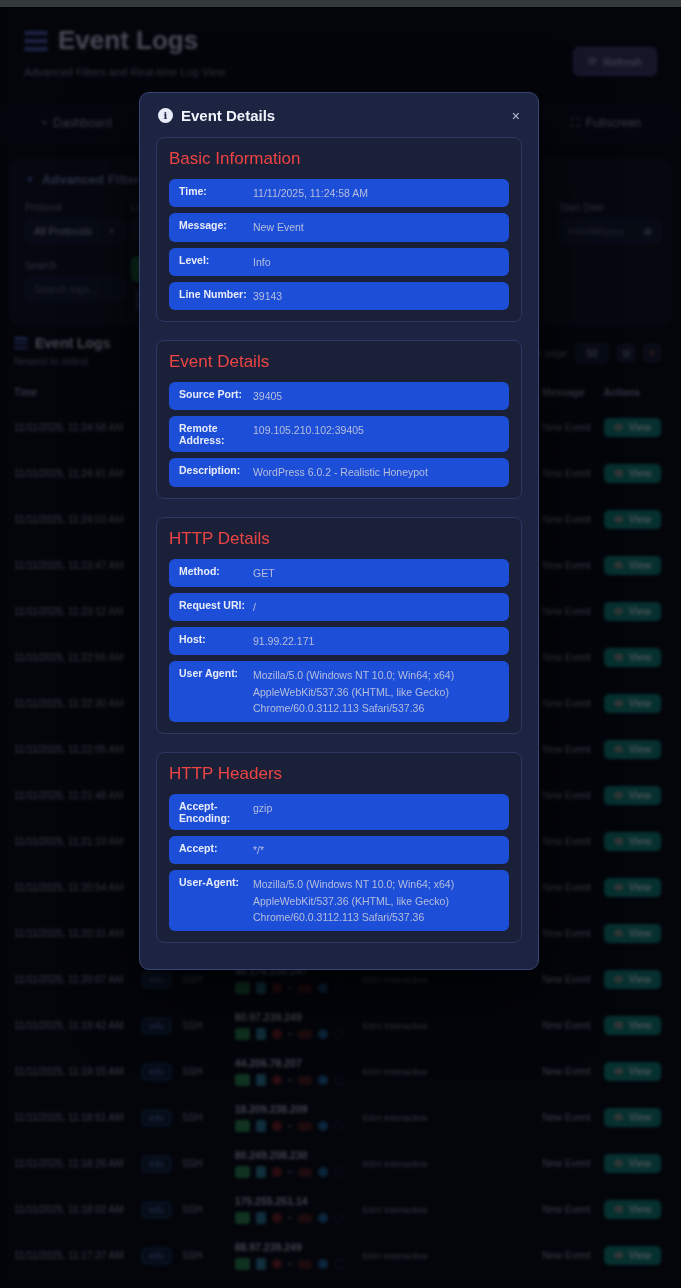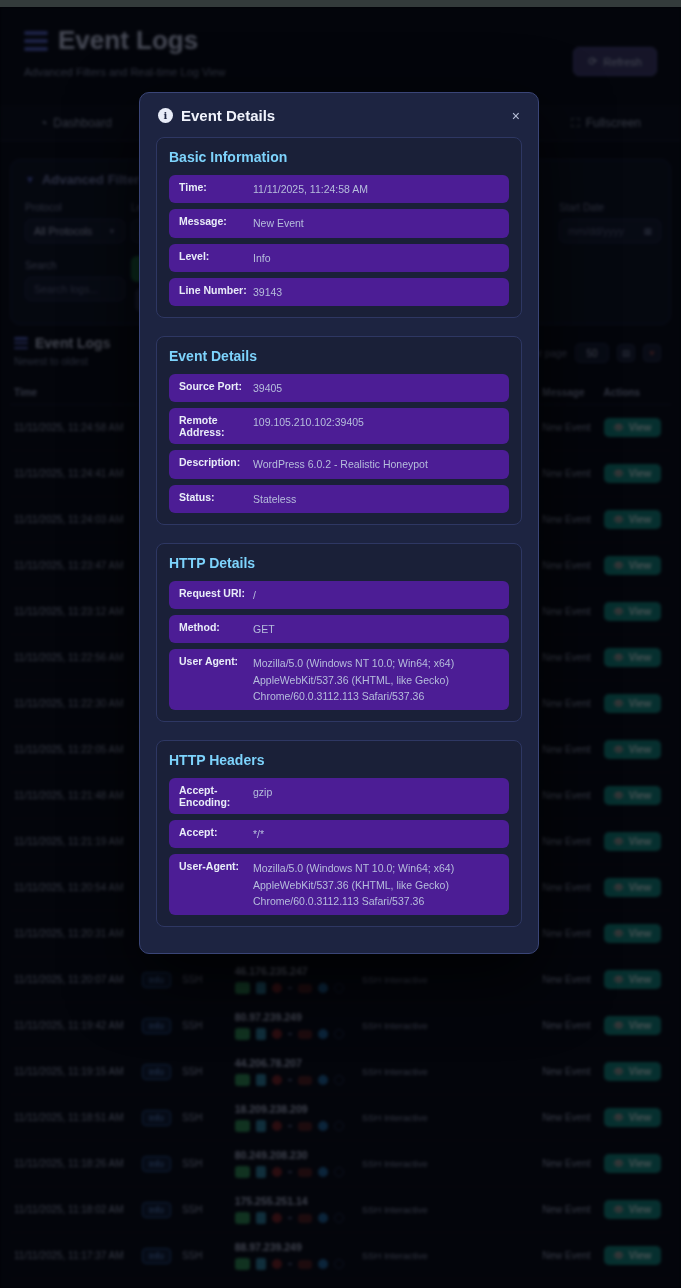--- a/index.html
+++ b/index.html
@@ -77,22 +77,22 @@
       background:#1d2441; border:1px solid #3a4577; border-radius:10px;
       box-shadow:0 24px 70px rgba(0,0,0,.75); padding-bottom:8px; }
   .modal-header { display:flex; align-items:center; padding:14px 18px 11px; }
   .info-icon { width:15px; height:15px; border-radius:50%; background:#e8ecf8; color:#1d2441;
       font-weight:bold; font-size:10px; display:flex; align-items:center; justify-content:center;
       margin-right:8px; font-family:"DejaVu Serif",serif; }
   .modal-title { font-size:15px; font-weight:bold; color:#f0f3fc; }
   .close-x { margin-left:auto; color:#b9c1d9; font-size:14px; line-height:1; cursor:pointer; }
   .section { margin:2px 16px 18px; border:1px solid #2e3763; border-radius:8px;
       background:#1a2038; padding:11px 12px; }
-  .section-title { color:#7dd3fc; font-weight:bold; font-size:14px; margin-bottom:10px; }
-  .kv { display:flex; background:#4c1d95; border-radius:6px; padding:6px 10px; margin-bottom:6px;
+  .section-title { color:#ef4444; font-weight:normal; font-size:17px; margin-bottom:10px; }
+  .kv { display:flex; background:#1d4ed8; border-radius:6px; padding:6px 10px; margin-bottom:6px;
       font-size:10.5px; align-items:flex-start; }
   .kv:last-child { margin-bottom:0; }
   .kv .k { width:74px; min-width:74px; font-weight:bold; color:#e8ecf8; }
   .kv .v { color:#b6bedc; line-height:1.55; word-break:break-word; }
 </style>
 </head>
 <body>
 
 <div class="top-strip"></div>
 
@@ -717,34 +717,34 @@
           <div class="v">39405</div>
         </div>
         <div class="kv">
           <div class="k">Remote Address:</div>
           <div class="v">109.105.210.102:39405</div>
         </div>
         <div class="kv">
           <div class="k">Description:</div>
           <div class="v">WordPress 6.0.2 - Realistic Honeypot</div>
         </div>
-        <div class="kv">
-          <div class="k">Status:</div>
-          <div class="v">Stateless</div>
-        </div>
       </div>
       <div class="section">
         <div class="section-title">HTTP Details</div>
         <div class="kv">
+          <div class="k">Method:</div>
+          <div class="v">GET</div>
+        </div>
+        <div class="kv">
           <div class="k">Request URI:</div>
           <div class="v">/</div>
         </div>
         <div class="kv">
-          <div class="k">Method:</div>
-          <div class="v">GET</div>
+          <div class="k">Host:</div>
+          <div class="v">91.99.22.171</div>
         </div>
         <div class="kv">
           <div class="k">User Agent:</div>
           <div class="v">Mozilla/5.0 (Windows NT 10.0; Win64; x64) AppleWebKit/537.36 (KHTML, like Gecko) Chrome/60.0.3112.113 Safari/537.36</div>
         </div>
       </div>
       <div class="section">
         <div class="section-title">HTTP Headers</div>
         <div class="kv">
           <div class="k">Accept-Encoding:</div>

